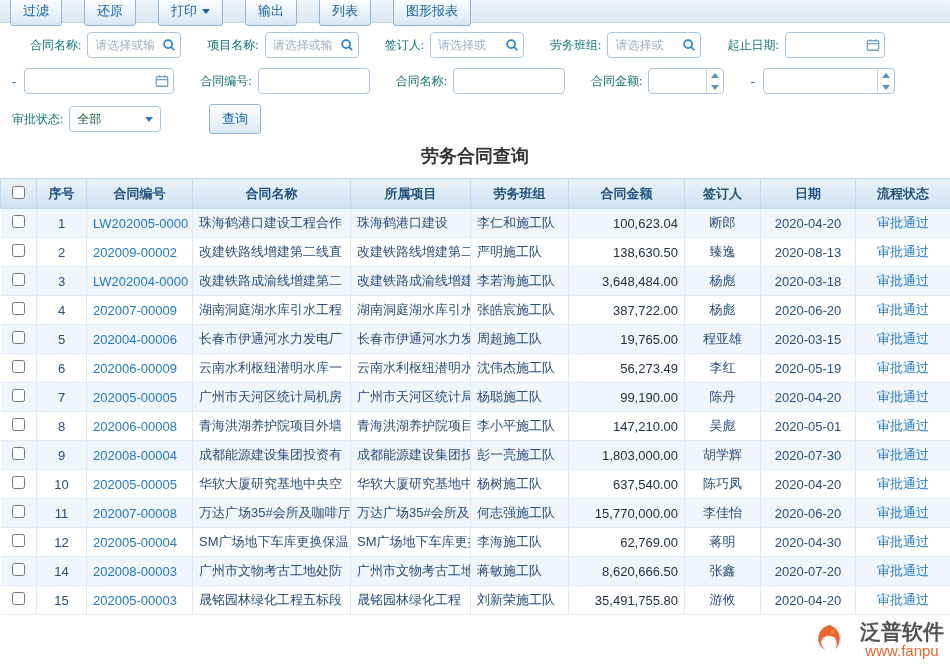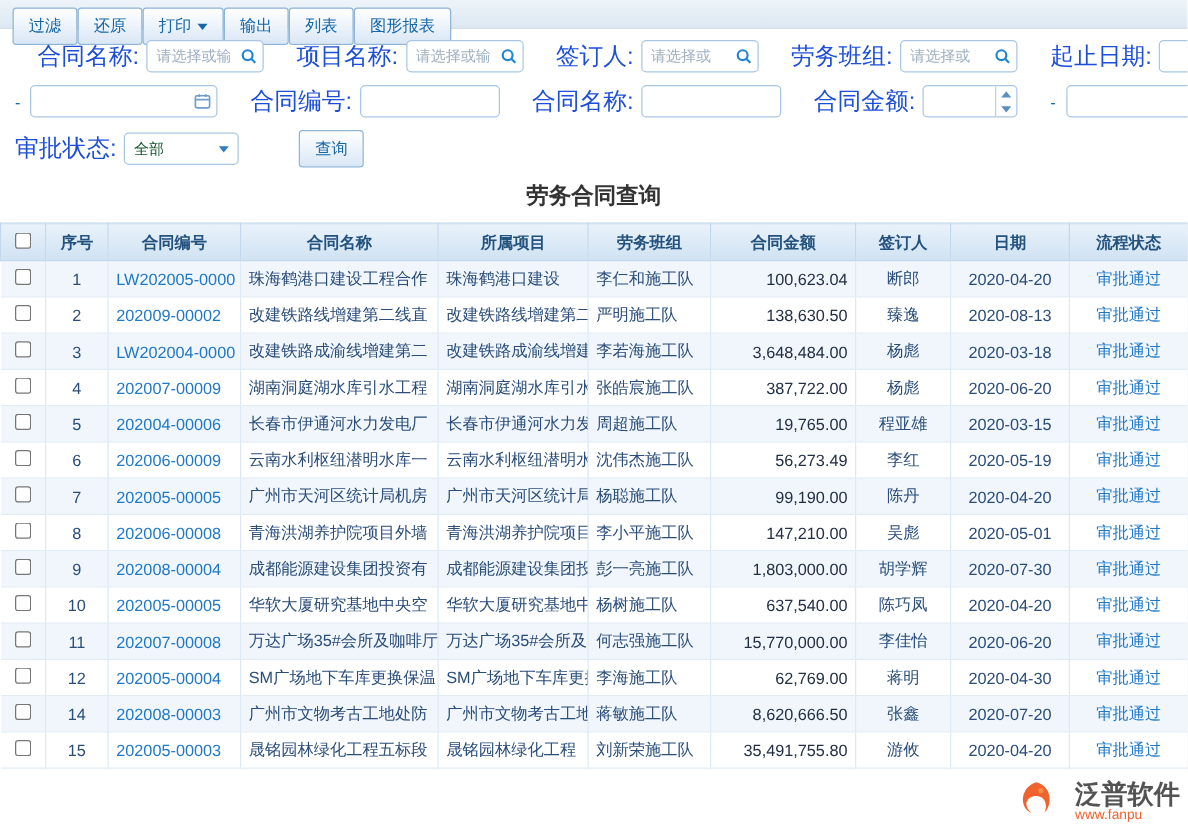--- a/index.html
+++ b/index.html
@@ -1,33 +1,33 @@
 <!DOCTYPE html>
 <html><head>
 <meta charset="utf-8">
 <style>
   * { box-sizing: border-box; margin: 0; padding: 0; }
   html,body { width: 950px; height: 671px; overflow: hidden; background: #fff;
     font-family: "Liberation Sans", "DejaVu Sans", sans-serif; }
   .app { position: relative; width: 950px; height: 671px; }
 
   
-  .toolbar { display: flex; align-items: flex-start; gap: 0; padding: 6px 10px;
+  .toolbar { display: flex; align-items: center; gap: 22px; padding: 6px 10px;
     background: linear-gradient(#eef4f9, #dde8f2); border-bottom: 1px solid #c5d5e4; height: 23px; }
   .tbtn { display: inline-flex; align-items: center; gap: 5px; padding: 5px 12px;
     background: linear-gradient(#ffffff, #d9e7f5); border: 1px solid #8fb5d8; border-radius: 3px;
     color: #1565a7; font-size: 13px; cursor: pointer; white-space: nowrap; }
   .caret-down { width: 0; height: 0; border-left: 4px solid transparent; border-right: 4px solid transparent;
     border-top: 5px solid #1565a7; display: inline-block; }
 
   
   .filters { padding: 9px 12px 4px 12px; }
   .filter-row { display: flex; align-items: center; margin-bottom: 10px; }
   .fg { display: flex; align-items: center; margin-right: 26px; }
-  .fg label { font-size: 19px; color: #1d4ed8; margin-right: 6px; white-space: nowrap; }
+  .fg label { font-size: 12px; color: #0f766e; margin-right: 6px; white-space: nowrap; font-family: Liberation Serif, serif; }
   .dash { font-size: 13px; color: #1565a7; margin-right: 8px; }
   .ibox { display: inline-flex; align-items: center; height: 26px; border: 1px solid #a9c7e3;
     border-radius: 4px; background: #fff; overflow: hidden; }
   .ibox input { border: 0; outline: 0; flex: 1; min-width: 0; height: 100%; padding: 0 4px 0 7px;
     font-size: 12px; color: #444; font-family: inherit; background: transparent; }
   .ibox input::placeholder { color: #9fb0c2; }
   .icon-slot { width: 22px; display: flex; align-items: center; justify-content: center; cursor: pointer; flex: none; }
   .w-search { width: 94px; } .w-date1 { width: 100px; } .w-date2 { width: 150px; }
   .w-text { width: 112px; } .w-spin-s { width: 76px; } .w-spin-l { width: 132px; }
   .spin { width: 17px; height: 100%; border-left: 1px solid #b9d2ea; display: flex; flex-direction: column; flex: none; }
@@ -56,21 +56,21 @@
   .col-code { color: #1f78c8; cursor: pointer; }
   .col-amount { text-align: right; color: #222f44; }
   .col-signer, .col-date, .col-status { text-align: center; }
   .col-status { color: #1f78c8; cursor: pointer; }
   input[type="checkbox"] { width: 13px; height: 13px; accent-color: #4a90d9; }
 
   
   .watermark { position: absolute; right: 6px; bottom: 12px; display: flex; align-items: center; gap: 16px; opacity: .95; }
   .wm-text { display: flex; flex-direction: column; line-height: 1.05; }
   .wm-brand { font-size: 21px; font-weight: bold; color: #4a4a4a; }
-  .wm-url { font-size: 11px; color: #f05a23; }
+  .wm-url { font-size: 15px; color: #f05a23; text-align: center; }
 </style>
 </head>
 <body>
 
 <div class="app">
 
   <div class="toolbar">
     <button class="tbtn">
         <span>过滤</span>
       </button>

